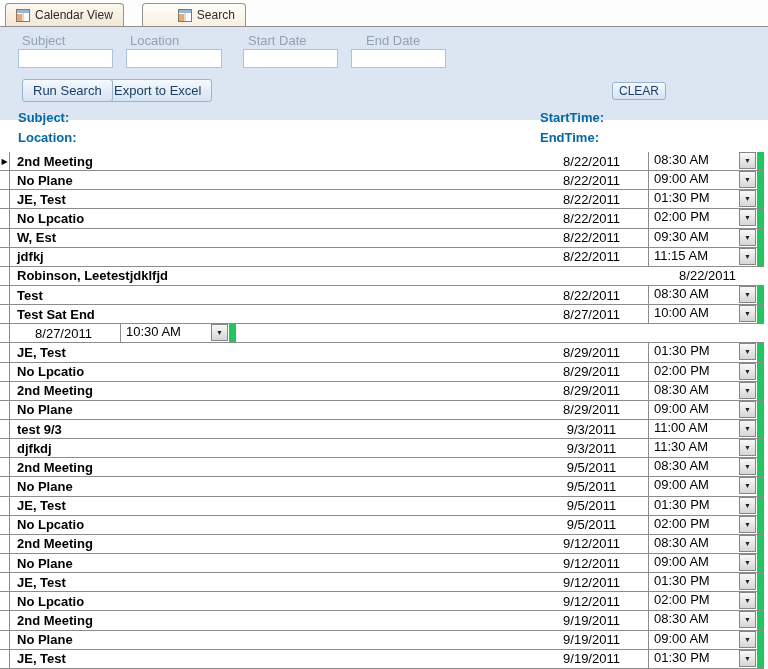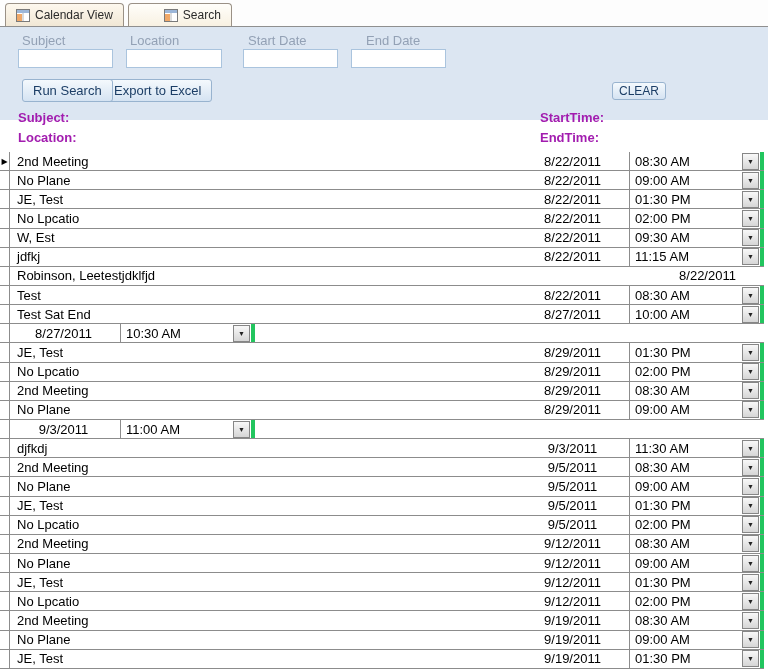--- a/index.html
+++ b/index.html
@@ -3,53 +3,53 @@
 <meta charset="utf-8">
 <style>
   * { margin:0; padding:0; box-sizing:border-box; }
   html,body { width:768px; height:669px; overflow:hidden; background:#fff;
     font-family:"Liberation Sans", sans-serif; }
   .window { position:relative; width:768px; height:669px; background:#fff; }
 
   
   .tabbar { position:absolute; top:0; left:0; width:768px; height:27px;
     background:#fdfdfd; border-bottom:1px solid #8f8f8f;
-    display:flex; align-items:flex-end; padding-left:5px; gap:4px; }
+    display:flex; align-items:flex-end; padding-left:5px; gap:18px; }
   .tab { display:flex; align-items:center; gap:5px; height:23px;
     padding:0 10px; border:1px solid #9a9186; border-bottom:none;
     border-radius:4px 4px 0 0; font-size:12px; color:#2b2b2b;
     background:linear-gradient(#fdf8ee,#f1e7d5); cursor:default; }
   .tab.active { background:linear-gradient(#fffefa,#f8f1e2);padding-left:35px; }
   .tab-icon { width:14px; height:13px; display:inline-block; line-height:0; }
 
   
   .form-header { position:absolute; top:27px; left:0; width:768px; height:93px;
     background:#dce6f2; }
   .hlabel { position:absolute; top:6px; font-size:13px; color:#93a1b5; }
   .hinput { position:absolute; top:22px; height:19px; width:95px;
     border:1px solid #aac4de; background:#fff; font-size:13px; padding:0 3px;
     font-family:"Liberation Sans", sans-serif; }
   .btn { position:absolute; top:52px; height:23px; padding:0 10px;
     background:linear-gradient(#f4f9fd,#d5e3f2); border:1px solid #98b3cf;
     border-radius:3px; font-size:13px; color:#1c3e66;
     font-family:"Liberation Sans", sans-serif; cursor:default; }
   .btn.small { top:55px; height:18px; font-size:12px; padding:0 6px;text-align:right; }
-  .blabel { position:absolute; font-weight:bold; font-size:13px; color:#a21caf; }
+  .blabel { position:absolute; font-weight:bold; font-size:13px; color:#0369a1; }
 
   
   .datasheet { position:absolute; top:152px; left:0; width:768px; height:517px;
     background:#fff; overflow:hidden; }
   .row { display:flex; width:764px; height:19.15px; align-items:center;
     border-bottom:1px solid #8c8c8c; background:#fff; font-size:13px; color:#000; }
   .sel { width:10px; height:100%; border-right:1px solid #8c8c8c;
     display:flex; align-items:center; justify-content:center; font-size:8px; }
-  .subj { flex:1; padding-left:7px; white-space:nowrap; overflow:hidden; }
+  .subj { flex:1; padding-left:7px; white-space:nowrap; overflow:hidden;font-weight:bold; }
   .date { width:110px; text-align:center; padding-right:3px; }
-  .time { width:135px; height:100%; border-left:1px solid #8c8c8c;
-    border-right:4px solid #22c55e; display:flex; align-items:center; }
+  .time { width:116px; height:100%; border-left:1px solid #8c8c8c;
+    border-right:7px solid #22c55e; display:flex; }
   .time-text { flex:1; padding-left:5px; }
   .dd { width:17px; height:17px; margin-right:1px;
     background:linear-gradient(#f8f8f8,#d6d6d6); border:1px solid #868686;
     display:flex; align-items:center; justify-content:center;
     font-size:7px; color:#222; }
 </style>
 </head>
 <body>
 
 <div class="window">
@@ -217,20 +217,21 @@
         <div class="sel"></div>
         <div class="subj">No Plane</div>
         <div class="date">8/29/2011</div>
         <div class="time">
           <span class="time-text">09:00 AM</span>
           <span class="dd">▼</span>
         </div>
       </div>
       <div class="row">
         <div class="sel"></div>
+        <div class="subj">test 9/3</div>
         <div class="date">9/3/2011</div>
         <div class="time">
           <span class="time-text">11:00 AM</span>
           <span class="dd">▼</span>
         </div>
       </div>
       <div class="row">
         <div class="sel"></div>
         <div class="subj">djfkdj</div>
         <div class="date">9/3/2011</div>

